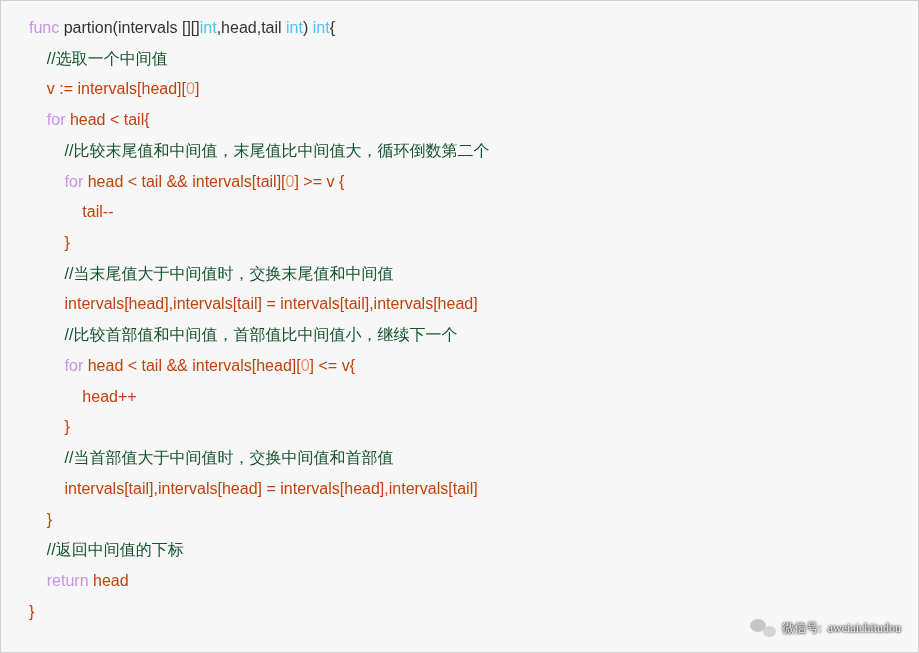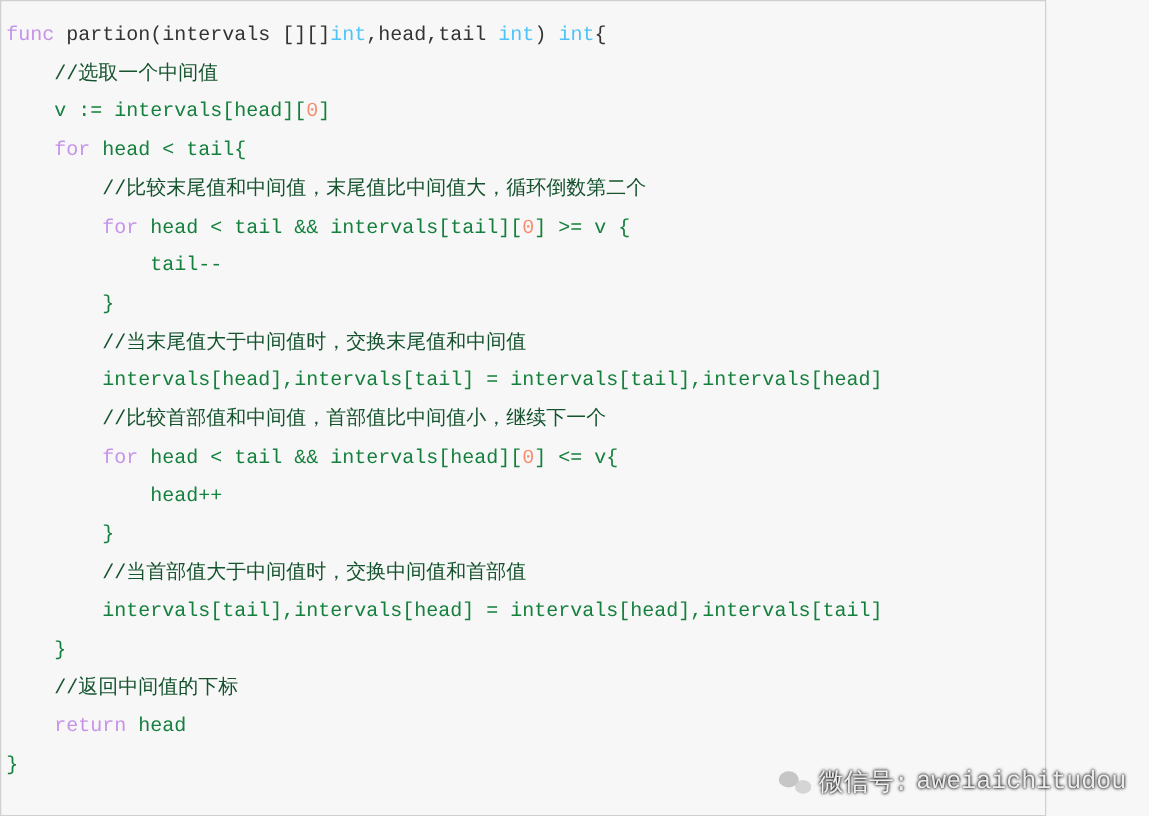--- a/index.html
+++ b/index.html
@@ -7,42 +7,42 @@
     padding: 0;
     background: #f7f7f7;
     width: 919px;
     height: 653px;
     overflow: hidden;
     position: relative;
   }
   .code-container {
     background: #f7f7f7;
     border: 1px solid #d0d0d0;
-    padding: 12px 4px;
-    font-family: Liberation Mono, monospace;
+    padding: 12px 28px;
+    font-family: Liberation Sans, sans-serif;
     font-size: 16px;
     line-height: 1.92;
     white-space: pre;
     color: #333;
     box-sizing: border-box;
-    width: 837px;
+    width: 919px;
     height: 653px;
   }
   .kw { color: #c792ea; }
   .type { color: #4fc3f7; }
   .num { color: #f78c6c; }
   .comment { color: #14532d; }
-  .ident { color: #15803d; }
+  .ident { color: #c2410c; }
   .punct { color: #333; }
   .watermark {
     position: absolute;
     right: 18px;
     bottom: 14px;
-    font-family: Liberation Mono, monospace;
-    font-size: 20px;
+    font-family: Liberation Serif, serif;
+    font-size: 12px;
     color: rgba(255,255,255,0.9);
     text-shadow: 0 0 3px rgba(0,0,0,0.9), 0 0 2px rgba(0,0,0,0.9);
     display: flex;
     align-items: center;
     gap: 6px;
   }
   .wechat-icon {
     width: 26px;
     height: 22px;
     position: relative;

